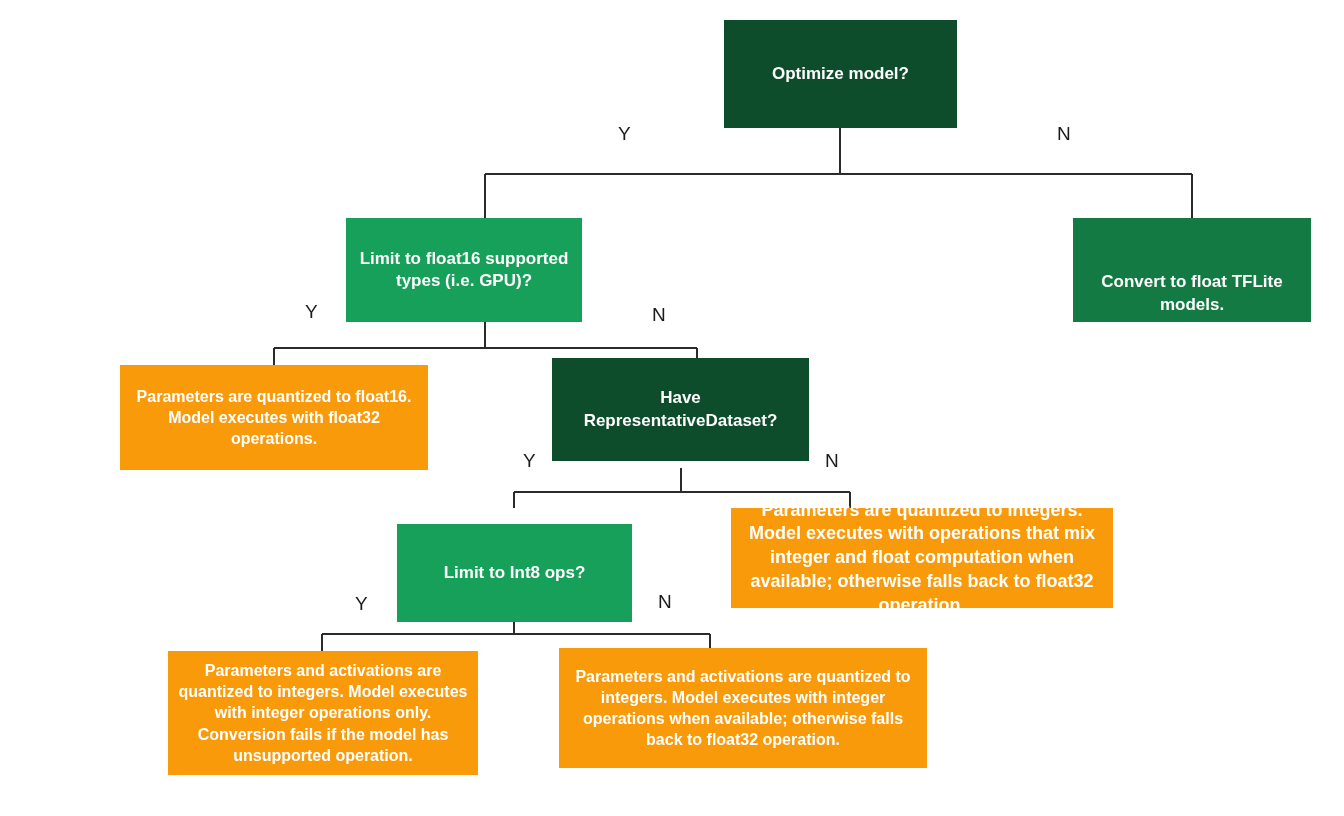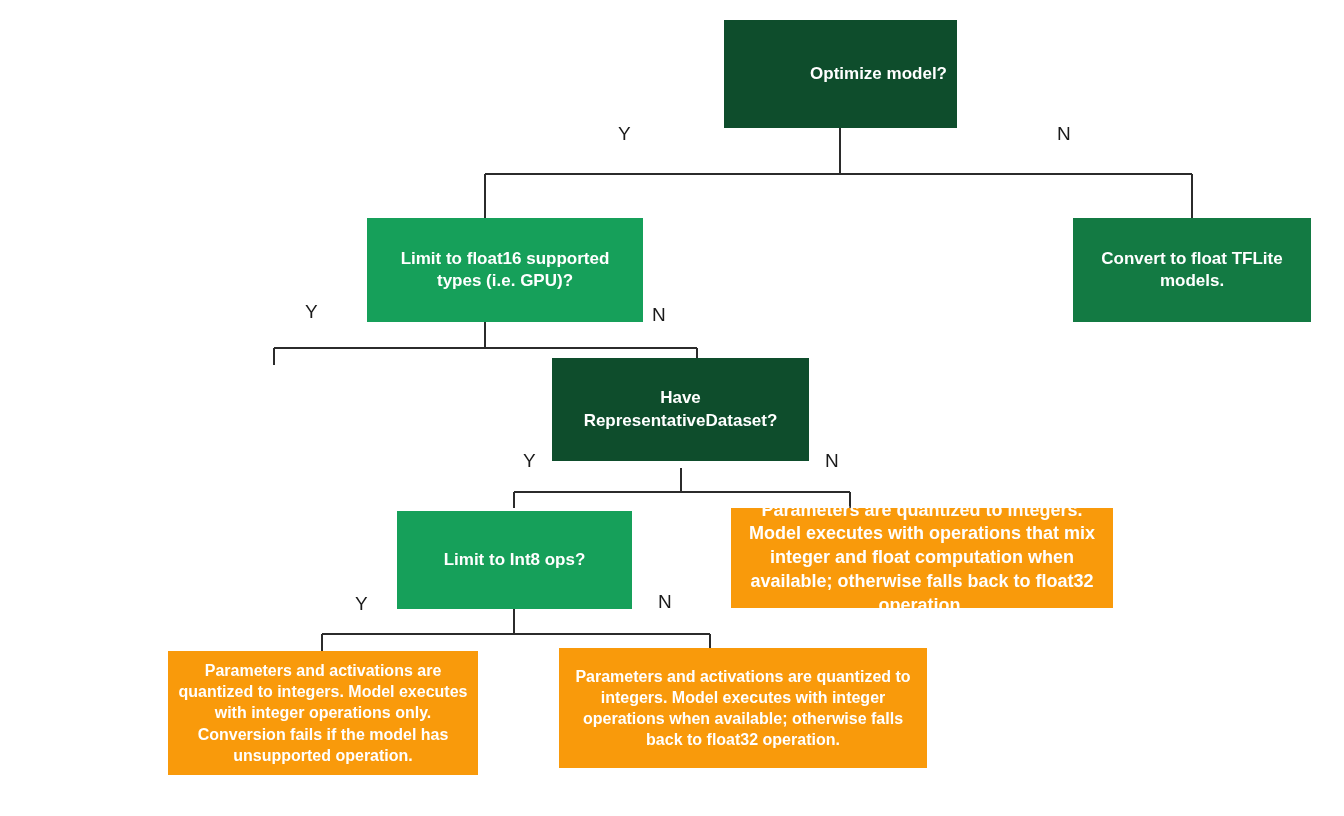--- a/index.html
+++ b/index.html
@@ -46,21 +46,21 @@
     line-height: 1.32;
     box-sizing: border-box;
     padding: 6px 10px;
     -webkit-font-smoothing: antialiased;
   }
   .node span {
     display: block;
     width: 100%;
   }
   .n-dark   { background: #0e4d2c; }
-  .n-mid    { background: #137a43; }
+  .n-mid    { background: #137a43; align-items: flex-end; }
   .n-bright { background: #16a05a; }
   .n-orange { background: #f99a0b; }
 
   .s-15 { font-size: 18px; }
   .s-16 { font-size: 16px; }
   .s-17 { font-size: 17px; }
 
   
   .branch-label {
     position: absolute;
@@ -93,38 +93,41 @@
     <line x1="514" y1="492" x2="850" y2="492"></line>
     <line x1="514" y1="492" x2="514" y2="508"></line>
     <line x1="850" y1="492" x2="850" y2="508"></line>
 
     <line x1="514" y1="606" x2="514" y2="634"></line>
     <line x1="322" y1="634" x2="710" y2="634"></line>
     <line x1="322" y1="634" x2="322" y2="651"></line>
     <line x1="710" y1="634" x2="710" y2="651"></line>
   </svg>
 
-  <div class="node n-dark s-17" style="left:724px; top:20px; width:233px; height:108px;text-align:right;">
+  <div class="node n-dark s-17" style="left:724px; top:20px; width:233px; height:108px;">
     <span>Optimize model?</span>
   </div>
 
-  <div class="node n-bright s-17" style="left:367px; top:218px; width:276px; height:104px;">
+  <div class="node n-bright s-17" style="left:346px; top:218px; width:236px; height:104px;">
     <span>Limit to float16 supported types (i.e. GPU)?</span>
   </div>
 
   <div class="node n-mid s-17" style="left:1073px; top:218px; width:238px; height:104px;">
     <span>Convert to float TFLite models.</span>
   </div>
 
+  <div class="node n-orange s-16" style="left:120px; top:365px; width:308px; height:105px;">
+    <span>Parameters are quantized to float16. Model executes with float32 operations.</span>
+  </div>
 
   <div class="node n-dark s-17" style="left:552px; top:358px; width:257px; height:103px;">
     <span>Have RepresentativeDataset?</span>
   </div>
 
-  <div class="node n-bright s-17" style="left:397px; top:511px; width:235px; height:98px;justify-content:center;">
+  <div class="node n-bright s-17" style="left:397px; top:524px; width:235px; height:98px;justify-content:center;">
     <span>Limit to Int8 ops?</span>
   </div>
 
   <div class="node n-orange s-15" style="left:731px; top:508px; width:382px; height:100px;">
     <span>Parameters are quantized to integers. Model executes with operations that mix integer and float computation when available; otherwise falls back to float32 operation.</span>
   </div>
 
   <div class="node n-orange s-16" style="left:168px; top:651px; width:310px; height:124px;">
     <span>Parameters and activations are quantized to integers. Model executes with integer operations only. Conversion fails if the model has unsupported operation.</span>
   </div>

